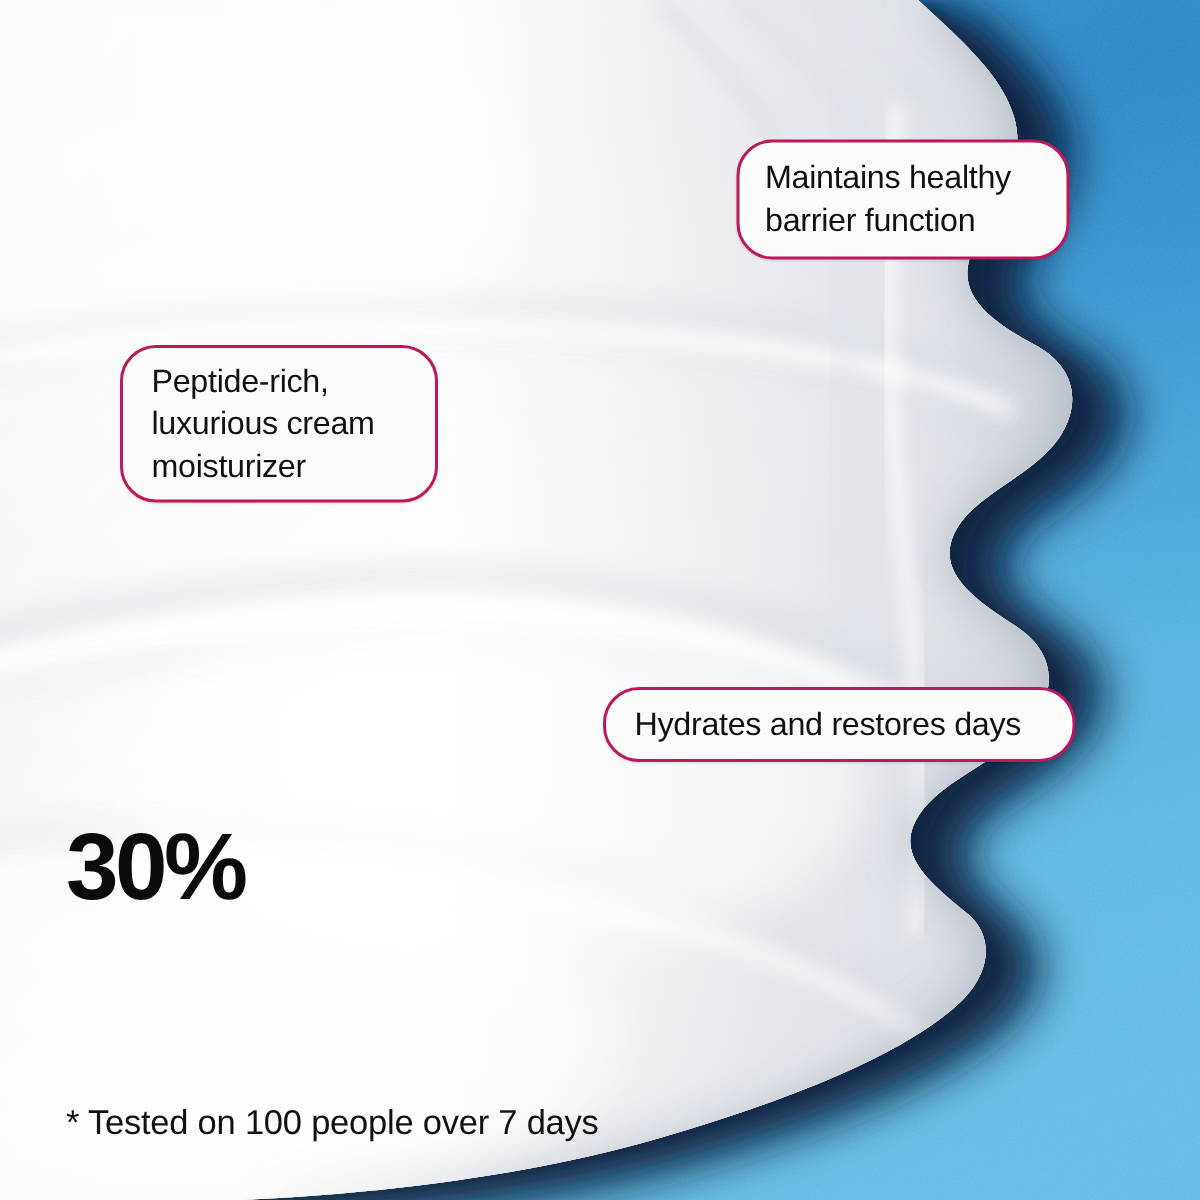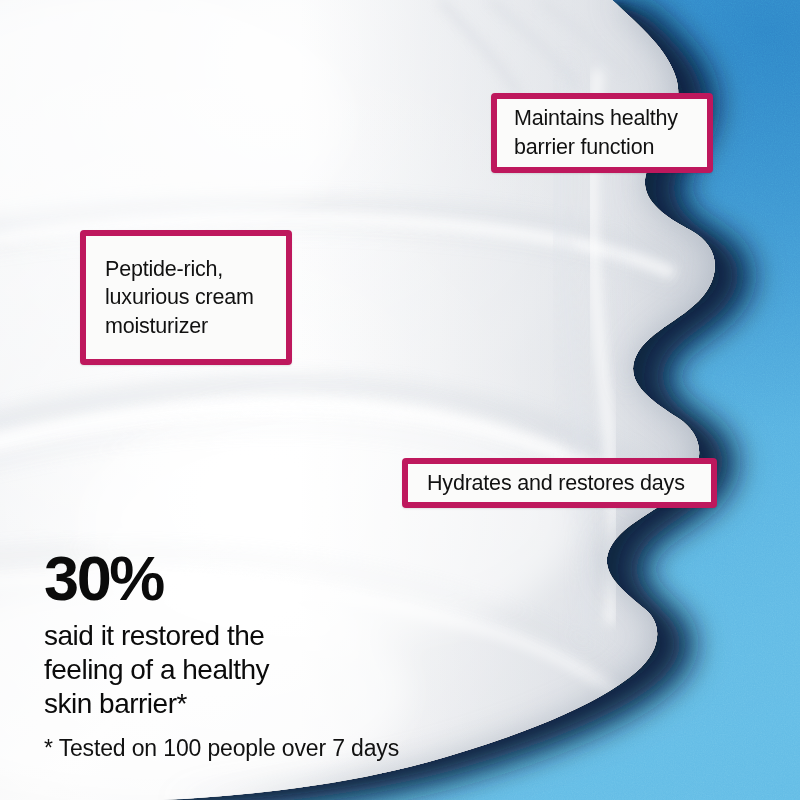--- a/index.html
+++ b/index.html
@@ -36,37 +36,37 @@
     mix-blend-mode: overlay;
   }
 
   #cream-svg { position: absolute; left: 0; top: 0; }
 
   
   .pill {
     position: absolute;
     box-sizing: border-box;
     background: #fbfbfa;
-    border: 6px solid #be185d;
-    border-radius: 4px;
+    border: 2px solid #be185d;
+    border-radius: 24px;
     color: #111111;
     display: flex;
     align-items: center;
     box-shadow: 0 1px 2px rgba(0,0,0,.10);
   }
   .pill-text {
     font-size: 21.5px;
     line-height: 1.33;
     letter-spacing: -0.2px;
     font-weight: 400;
     white-space: pre-line;
   }
 
   #pill-barrier  { left: 491px; top: 93px;  width: 222px; height: 80px;  padding: 0 17px; }
-  #pill-peptide  { left: 80px;  top: 230px; width: 212px; height: 135px; padding: 0 19px; }
+  #pill-peptide  { left: 80px;  top: 230px; width: 212px; height: 105px; padding: 0 19px; }
   #pill-hydrates { left: 402px; top: 458px; width: 315px; height: 50px;  padding: 0 19px; }
 
   
   #stat-block {
     position: absolute;
     left: 44px;
     top: 548px;
     width: 430px;
     color: #0b0b0b;
   }
@@ -257,20 +257,17 @@
 luxurious cream
 moisturizer</span>
   </div>
 
   <div class="pill" id="pill-hydrates">
     <span class="pill-text">Hydrates and restores days</span>
   </div>
 
   <div id="stat-block">
     <div id="stat-number">30%</div>
-    <div id="stat-caption">said it restored the
-feeling of a healthy
-skin barrier*</div>
   </div>
 
   <div id="footnote">* Tested on 100 people over 7 days</div>
 
 </div>
 
 </body></html>

